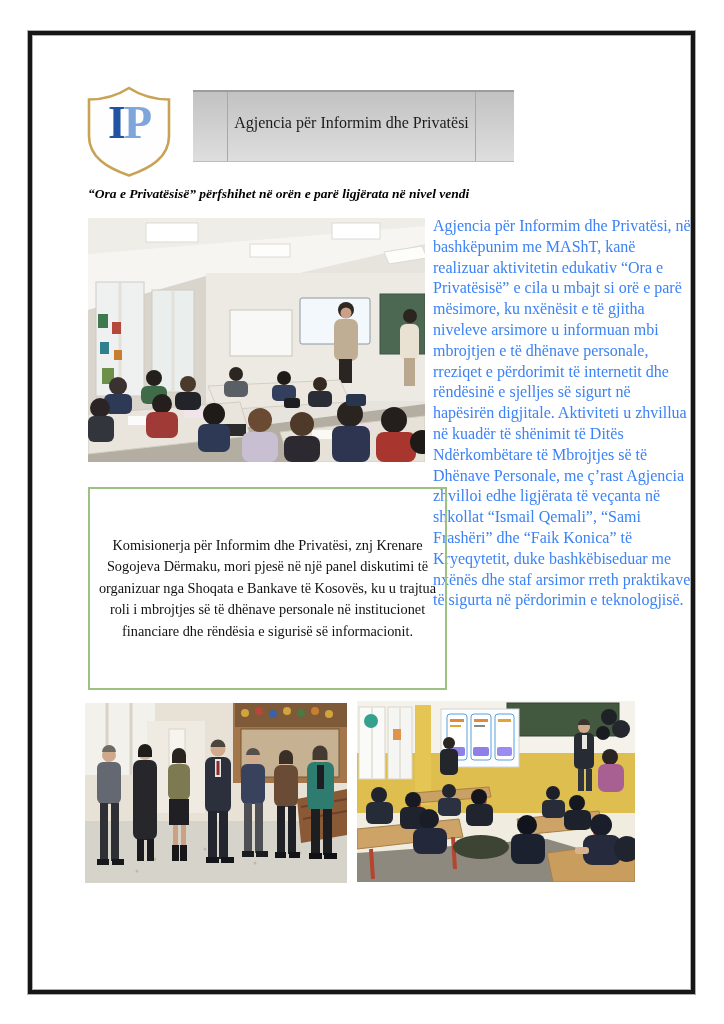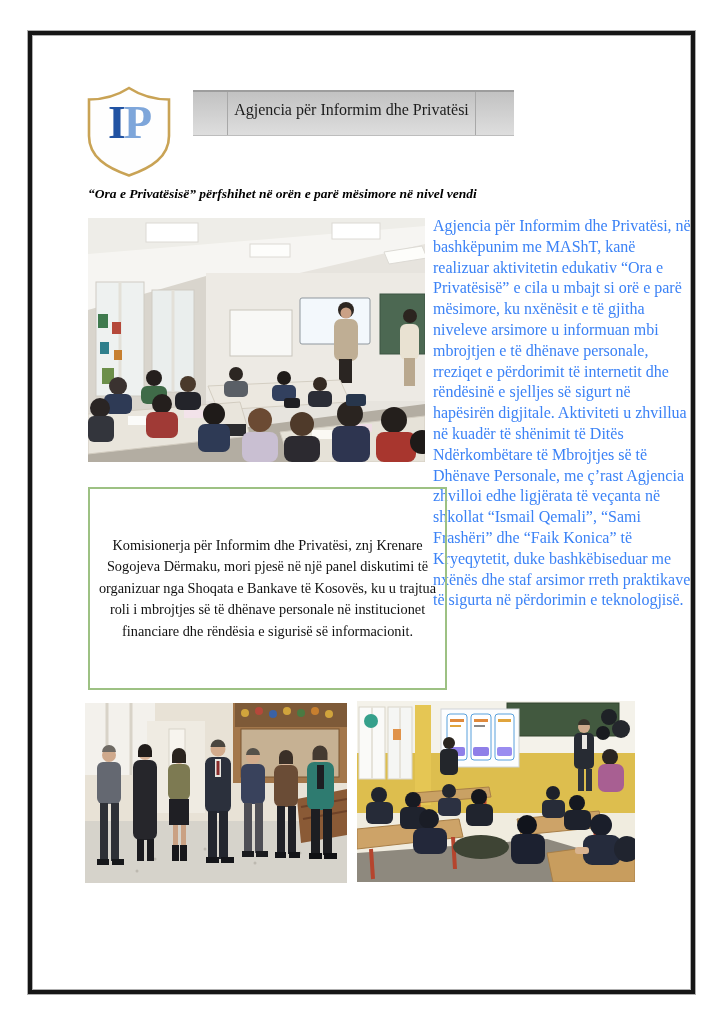--- a/index.html
+++ b/index.html
@@ -22,21 +22,21 @@
   .logo svg { position:absolute; left:0; top:0; }
   .logo-letters {
     position:absolute; left:0; top:16px; width:100%; text-align:center;
     font-family:Liberation Serif, serif; font-weight:bold;
     font-size:46px; letter-spacing:-2px; line-height:1;
   }
   .logo-letters .li { color:#2153a3; }
   .logo-letters .lp { color:#7ea6da; }
   
   .banner {
-    position:absolute; left:193px; top:90px; width:321px; height:46px;
+    position:absolute; left:193px; top:90px; width:321px; height:72px;
     box-sizing:border-box;
     background:linear-gradient(#c2c2c2, #dedede);
     border-top:2px solid #9d9d9d;
     border-bottom:1px solid #bdbdbd;
     display:flex;
   }
   .banner-cell-left  { width:34px; border-right:1px solid #a8a8a8; }
   .banner-cell-right { width:38px; border-left:1px solid #a8a8a8; }
   .banner-cell-main {
     flex:1; display:flex; align-items:center; justify-content:center;
@@ -80,21 +80,21 @@
   </svg>
   <div class="logo-letters"><span class="li">I</span><span class="lp">P</span></div>
 </div>
 
 <div class="banner">
   <div class="banner-cell-left"></div>
   <div class="banner-cell-main">Agjencia për Informim dhe Privatësi</div>
   <div class="banner-cell-right"></div>
 </div>
 
-<div class="headline">“Ora e Privatësisë” përfshihet në orën e parë mësimore në nivel vendi</div>
+<div class="headline">“Ora e Privatësisë” përfshihet në orën e parë ligjërata në nivel vendi</div>
 
 <div class="photo photo-main">
   <svg viewBox="0 0 337 244" preserveAspectRatio="none" role="img">
     <rect width="337" height="244" fill="#e7e4de"></rect>
     <polygon points="0,0 337,0 337,26 190,60 0,92" fill="#f6f5f2"></polygon>
     <polygon points="0,0 337,0 337,8 0,36" fill="#eeede8"></polygon>
     <rect x="58" y="5" width="52" height="19" fill="#ffffff" stroke="#dcdad4"></rect>
     <rect x="162" y="26" width="40" height="13" fill="#fdfdfb" stroke="#dcdad4"></rect>
     <rect x="244" y="5" width="48" height="16" fill="#ffffff" stroke="#dcdad4"></rect>
     <polygon points="296,34 334,28 339,40 301,46" fill="#fdfdfa" stroke="#dcdad4"></polygon>

